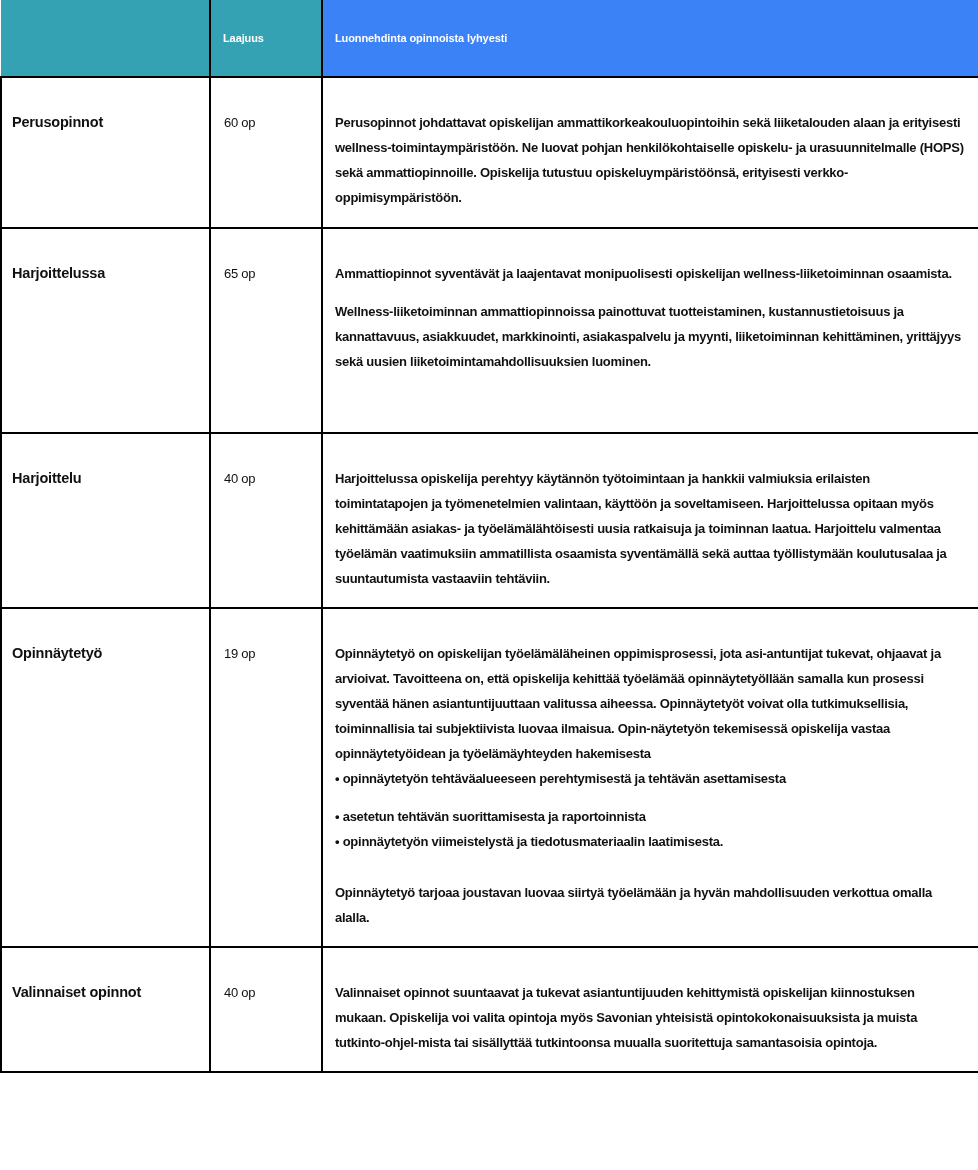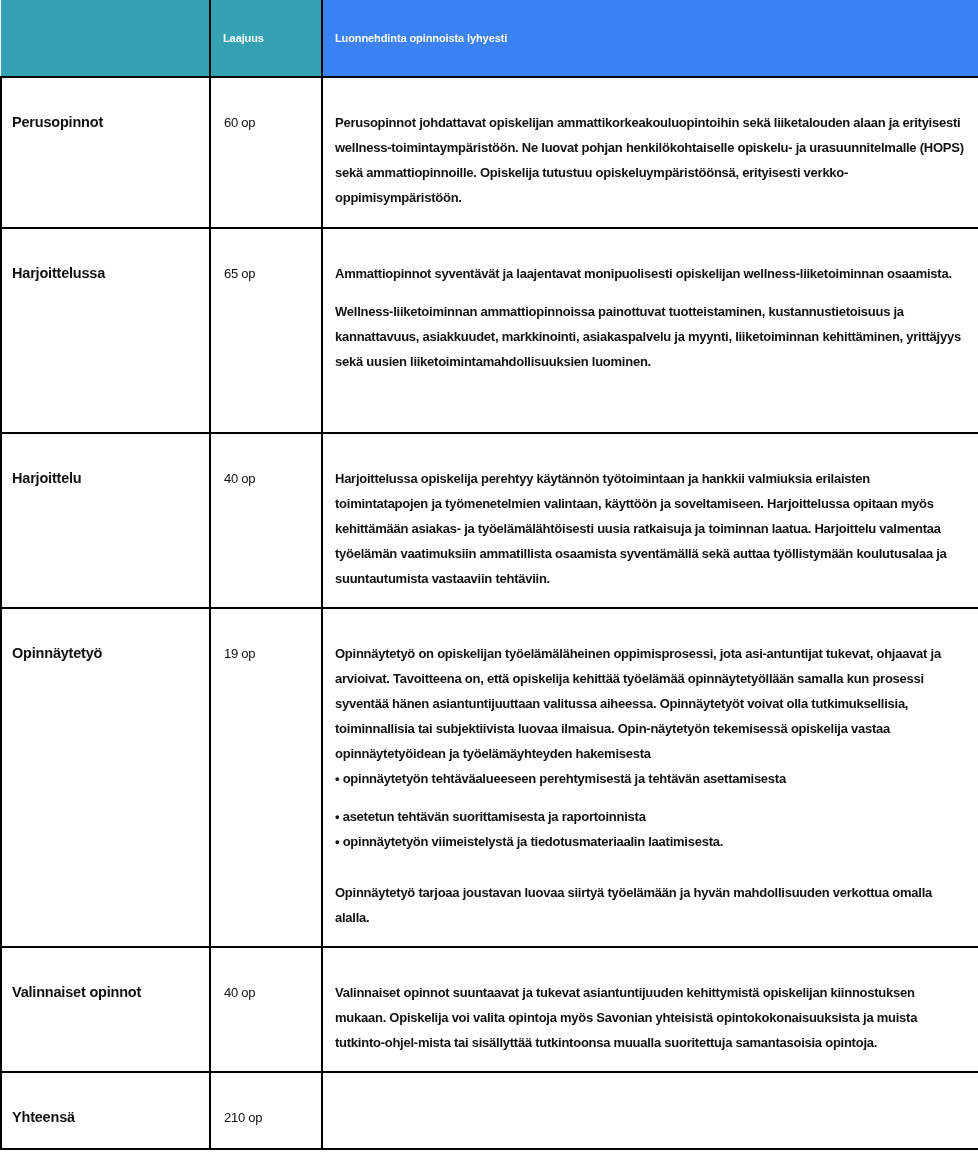--- a/index.html
+++ b/index.html
@@ -108,19 +108,14 @@
           <div class="para">Opinnäytetyö tarjoaa joustavan luovaa siirtyä työelämään ja hyvän mahdollisuuden verkottua omalla alalla.</div>
         </td>
       </tr>
       <tr style="height: 117px;">
         <td class="label-cell">Valinnaiset opinnot</td>
         <td class="extent-cell">40 op</td>
         <td class="desc-cell">
           <div class="para">Valinnaiset opinnot suuntaavat ja tukevat asiantuntijuuden kehittymistä opiskelijan kiinnostuksen mukaan. Opiskelija voi valita opintoja myös Savonian yhteisistä opintokokonaisuuksista ja muista tutkinto-ohjel-mista tai sisällyttää tutkintoonsa muualla suoritettuja samantasoisia opintoja.</div>
         </td>
       </tr>
-      <tr style="height: 77px;">
-        <td class="label-cell">Yhteensä</td>
-        <td class="extent-cell">210 op</td>
-        <td class="desc-cell"></td>
-      </tr>
     </tbody>
 </table>
 
 </body></html>

